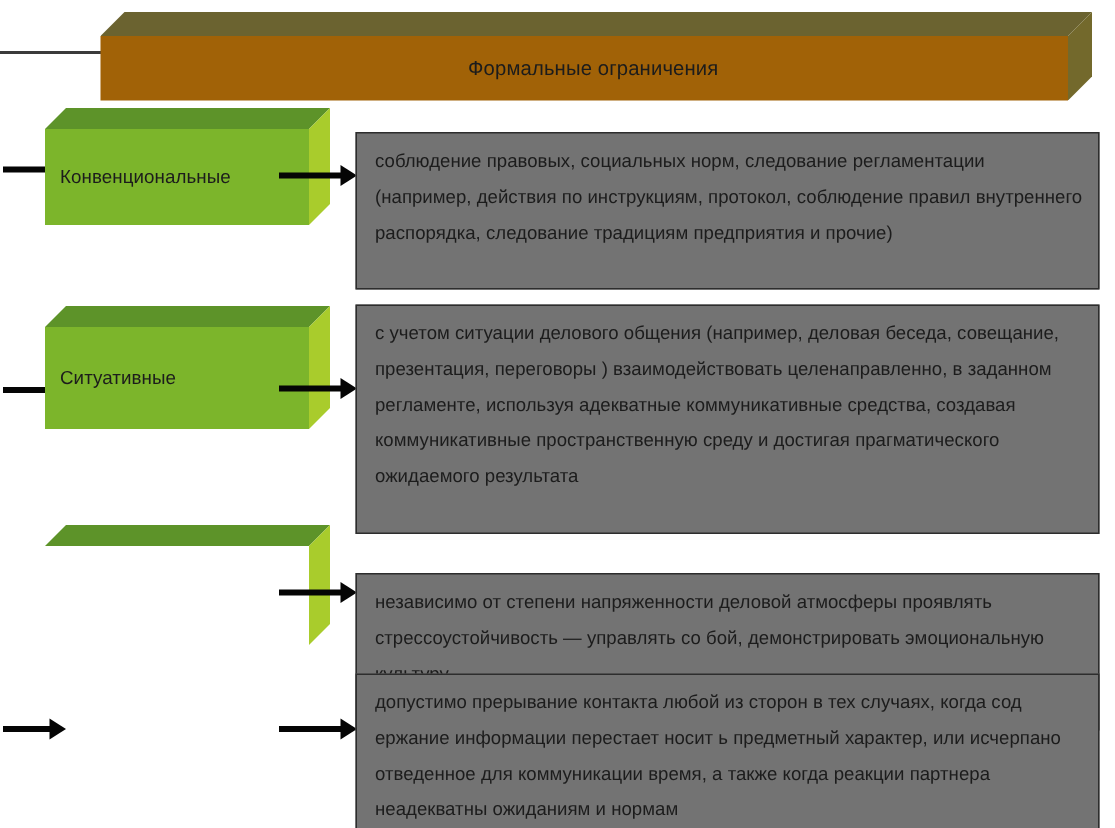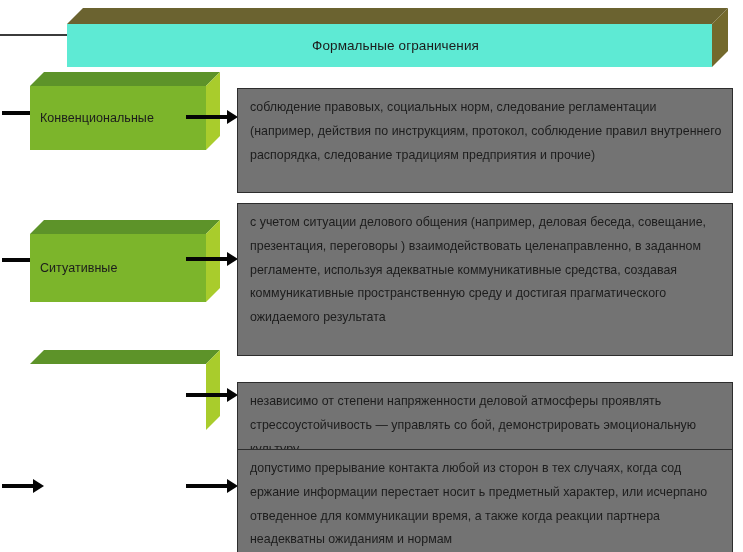--- a/index.html
+++ b/index.html
@@ -47,21 +47,21 @@
     height: 59px;
     clip-path: polygon(0 16px, 100% 0, 100% 43px, 0 100%);
     background: #73692c;
   }
   .header-bar .hb-front {
     position: absolute;
     left: 0;
     top: 16px;
     width: 645px;
     height: 43px;
-    background: #5eead4;
+    background: #a16207;
     display: flex;
     align-items: center;
     justify-content: center;
   }
   .header-bar .hb-label {
     font-size: 13.5px;
     color: #1c1c1c;
     letter-spacing: 0.1px;
     white-space: nowrap;
     padding-left: 12px;
@@ -200,21 +200,21 @@
     <div class="desc-box" style="top:16px;">
       <p>соблюдение правовых, социальных норм, следование регламентации (например, действия по инструкциям, протокол, соблюдение правил внутреннего распорядка, следование традициям предприятия и прочие)</p>
     </div>
   </div>
 
   <div class="row" style="top:204px; height:82px;">
     <div class="arrow arrow-left" style="top:49px;">
       <div class="shaft"></div>
       <div class="head"></div>
     </div>
-    <div class="cat-box" style="top:0px; height:82px;margin-top:16px;">
+    <div class="cat-box" style="top:0px; height:82px;">
       <div class="cb-top"></div>
       <div class="cb-right" style="height:82px;"></div>
       <div class="cb-front" style="height:68px;">
         <span class="cb-label">Ситуативные</span>
       </div>
     </div>
     <div class="arrow arrow-mid" style="left:186px; top:48px;">
       <div class="shaft"></div>
       <div class="head"></div>
     </div>

